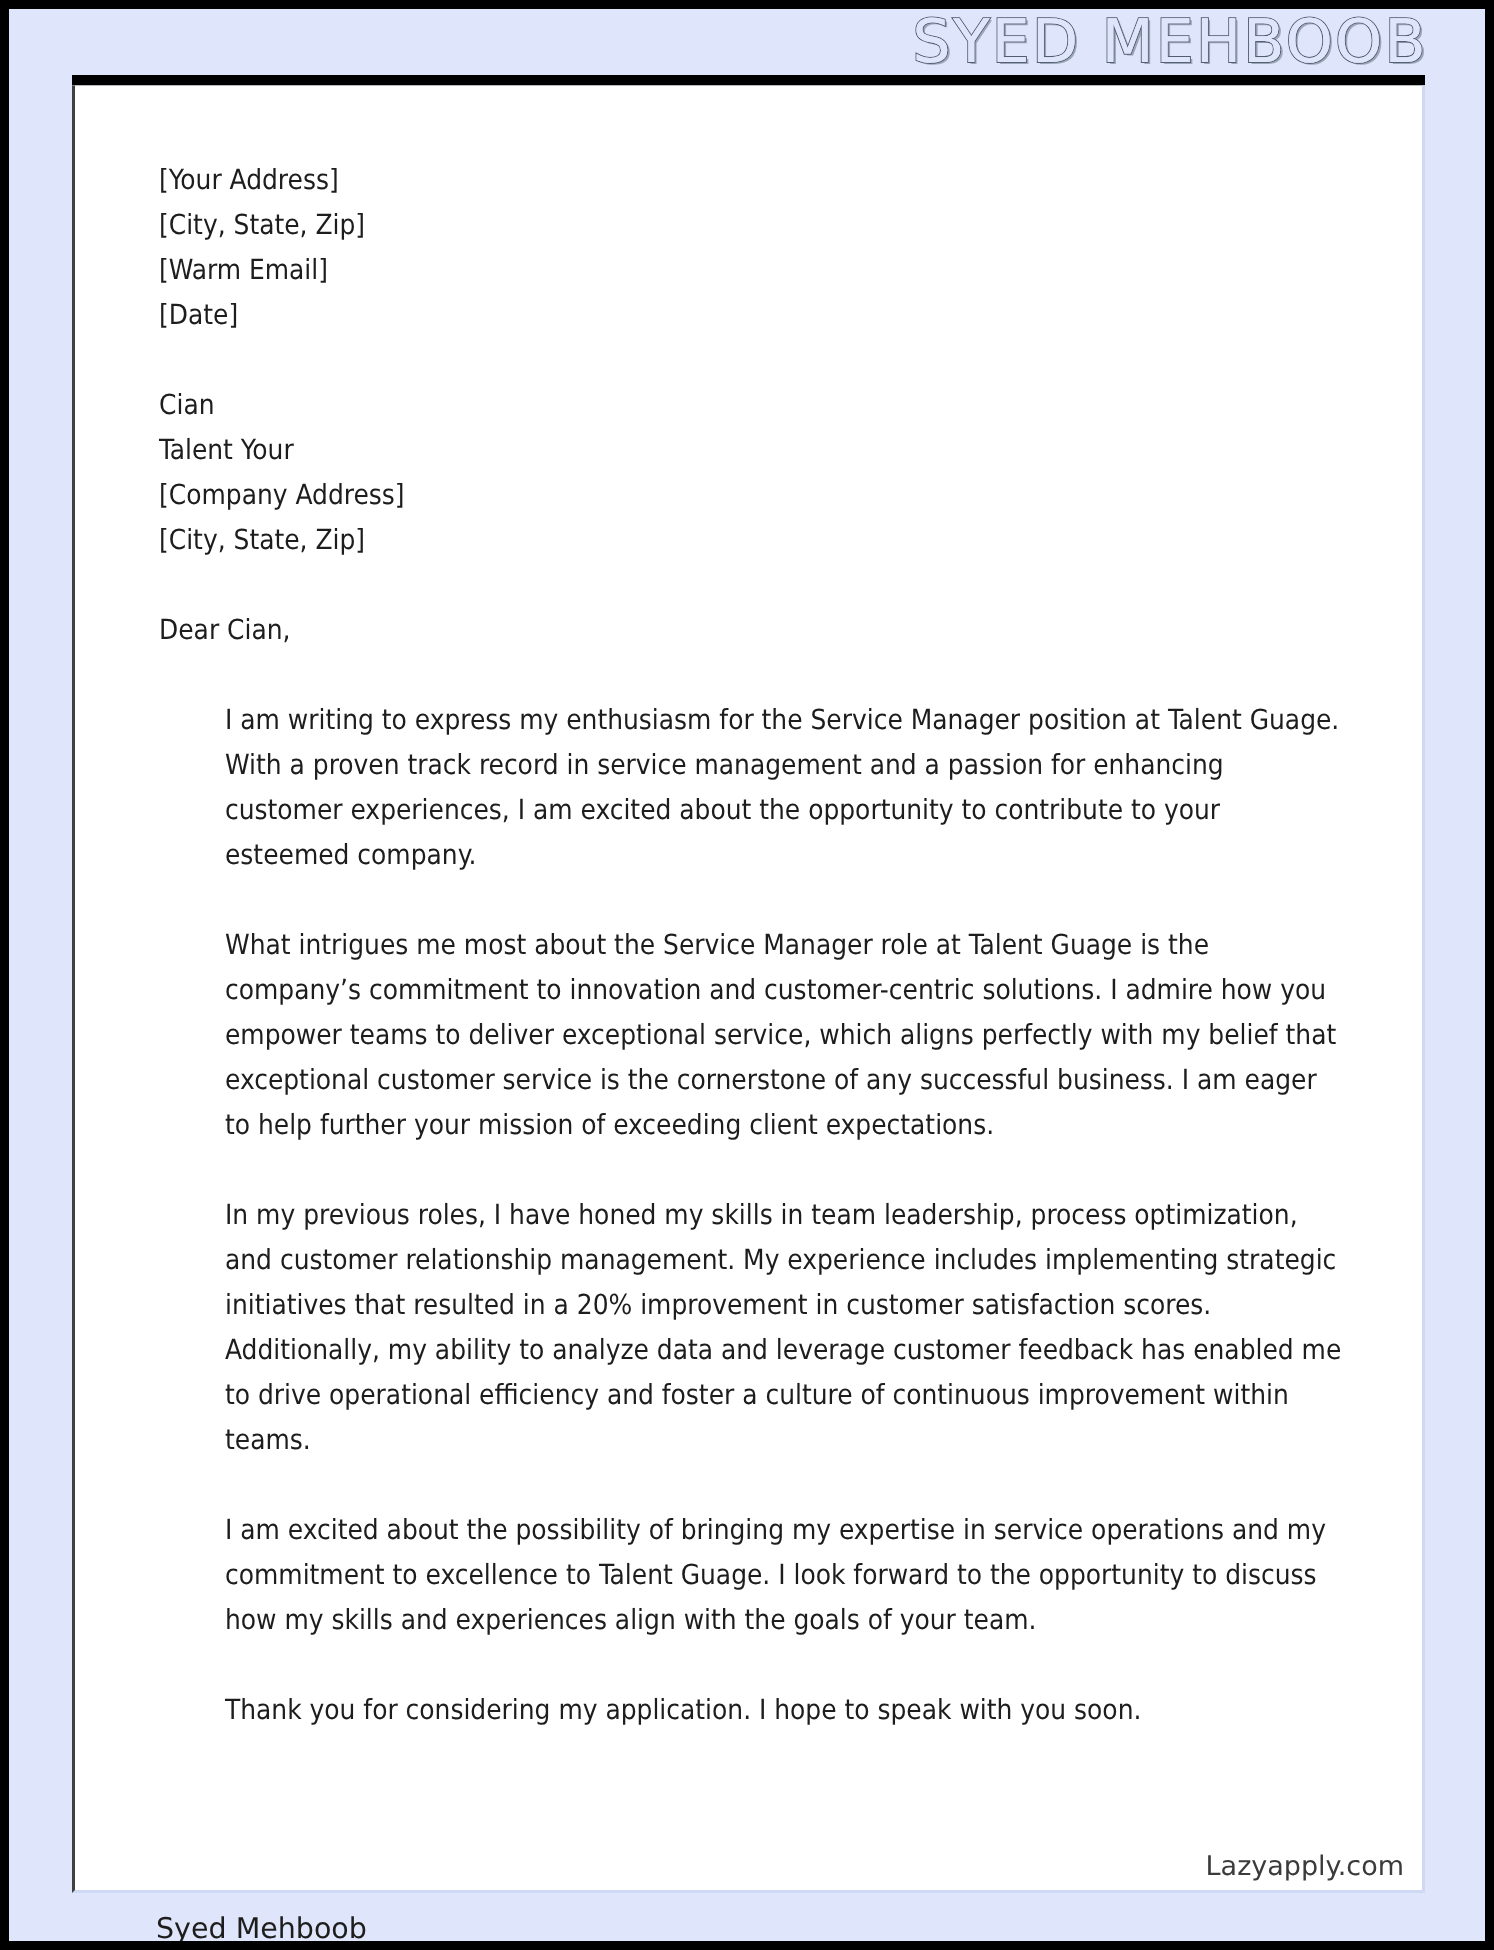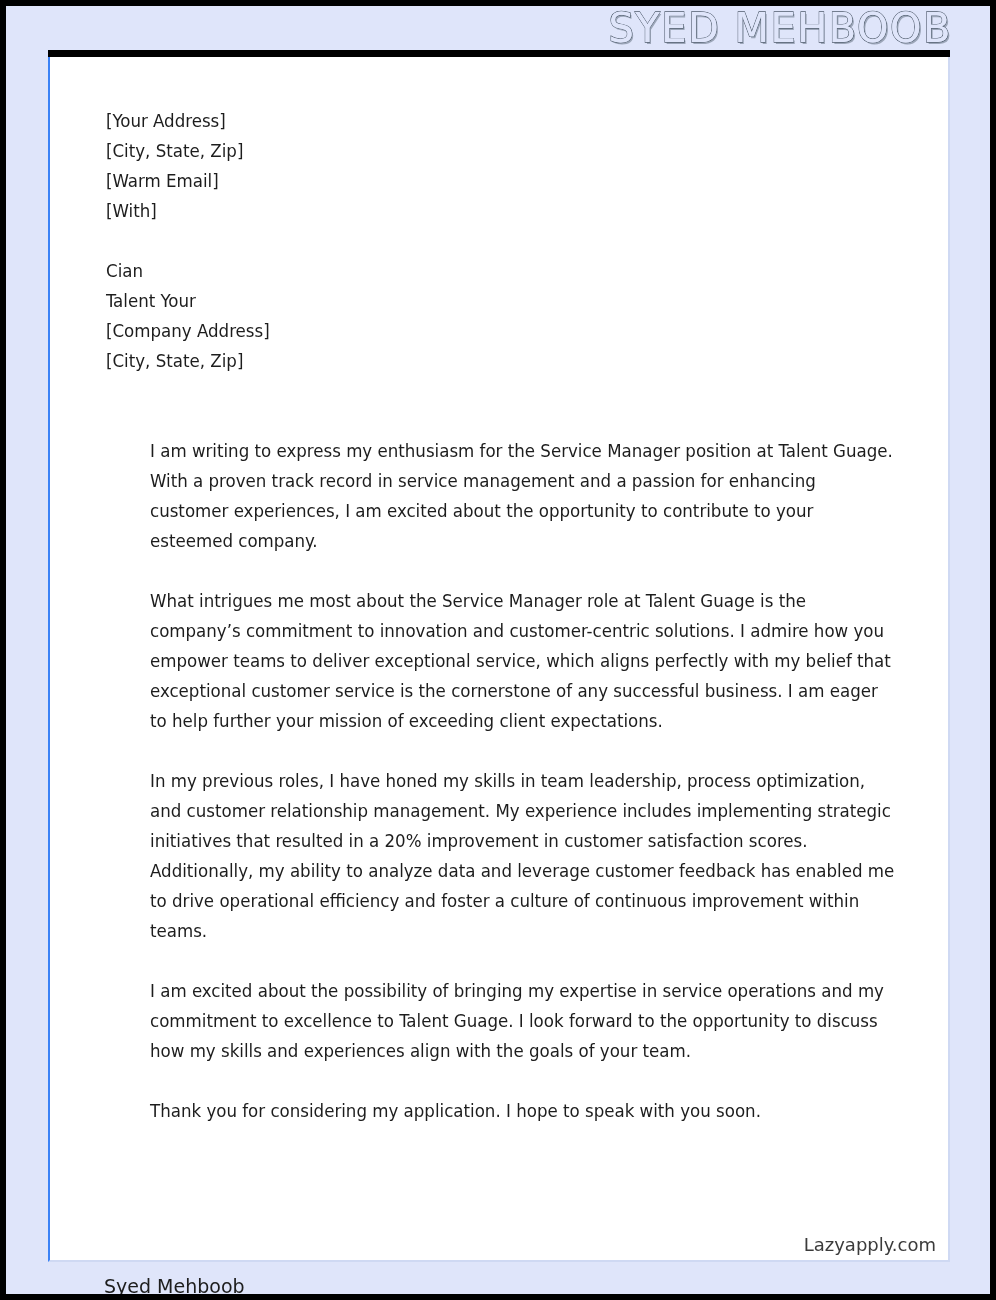--- a/index.html
+++ b/index.html
@@ -64,21 +64,21 @@
   }
 
   
   .sheet {
     position: absolute;
     left: 42px;
     top: 51px;
     width: 902px;
     height: 1205px;
     background: #ffffff;
-    border-left: 2px solid #3b82f6;
+    border-left: 2px solid #404040;
     border-right: 2px solid #cfd9f3;
     border-bottom: 2px solid #cfd9f3;
     box-sizing: border-box;
     overflow: hidden;
   }
 
   .sheet-inner {
     position: absolute;
     left: 56px;
     top: 49px;
@@ -152,34 +152,35 @@
 
   <div class="header-rule"></div>
 
   <div class="sheet">
     <div class="sheet-inner letter-body">
 
       <div>
         <p class="addr-line">[Your Address]</p>
         <p class="addr-line">[City, State, Zip]</p>
         <p class="addr-line">[Warm Email]</p>
-        <p class="addr-line">[With]</p>
+        <p class="addr-line">[Date]</p>
       </div>
 
       <div class="block-gap"></div>
 
       <div>
         <p class="recipient-line">Cian</p>
         <p class="recipient-line">Talent Your</p>
         <p class="recipient-line">[Company Address]</p>
         <p class="recipient-line">[City, State, Zip]</p>
       </div>
 
       <div class="block-gap"></div>
 
+      <p class="salutation">Dear Cian,</p>
 
       <div class="block-gap"></div>
 
       <div>
         <p class="body-par">I am writing to express my enthusiasm for the Service Manager position at Talent Guage. With a proven track record in service management and a passion for enhancing customer experiences, I am excited about the opportunity to contribute to your esteemed company.</p>
         <p class="body-par">What intrigues me most about the Service Manager role at Talent Guage is the company’s commitment to innovation and customer-centric solutions. I admire how you empower teams to deliver exceptional service, which aligns perfectly with my belief that exceptional customer service is the cornerstone of any successful business. I am eager to help further your mission of exceeding client expectations.</p>
         <p class="body-par">In my previous roles, I have honed my skills in team leadership, process optimization, and customer relationship management. My experience includes implementing strategic initiatives that resulted in a 20% improvement in customer satisfaction scores. Additionally, my ability to analyze data and leverage customer feedback has enabled me to drive operational efficiency and foster a culture of continuous improvement within teams.</p>
         <p class="body-par">I am excited about the possibility of bringing my expertise in service operations and my commitment to excellence to Talent Guage. I look forward to the opportunity to discuss how my skills and experiences align with the goals of your team.</p>
         <p class="body-par">Thank you for considering my application. I hope to speak with you soon.</p>
       </div>

